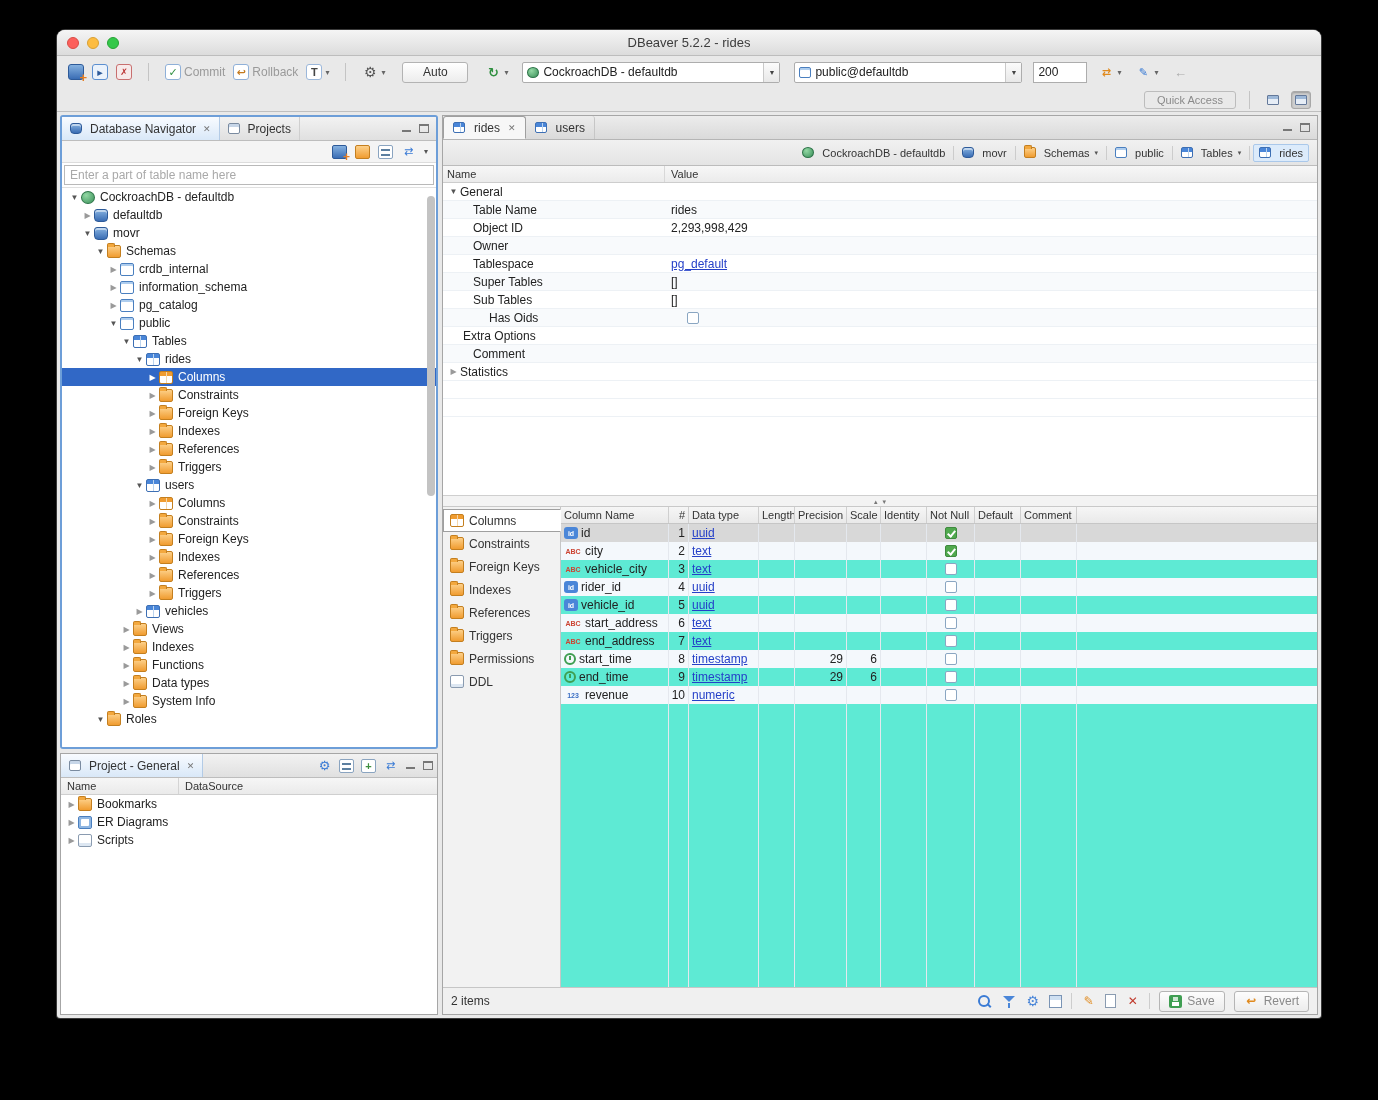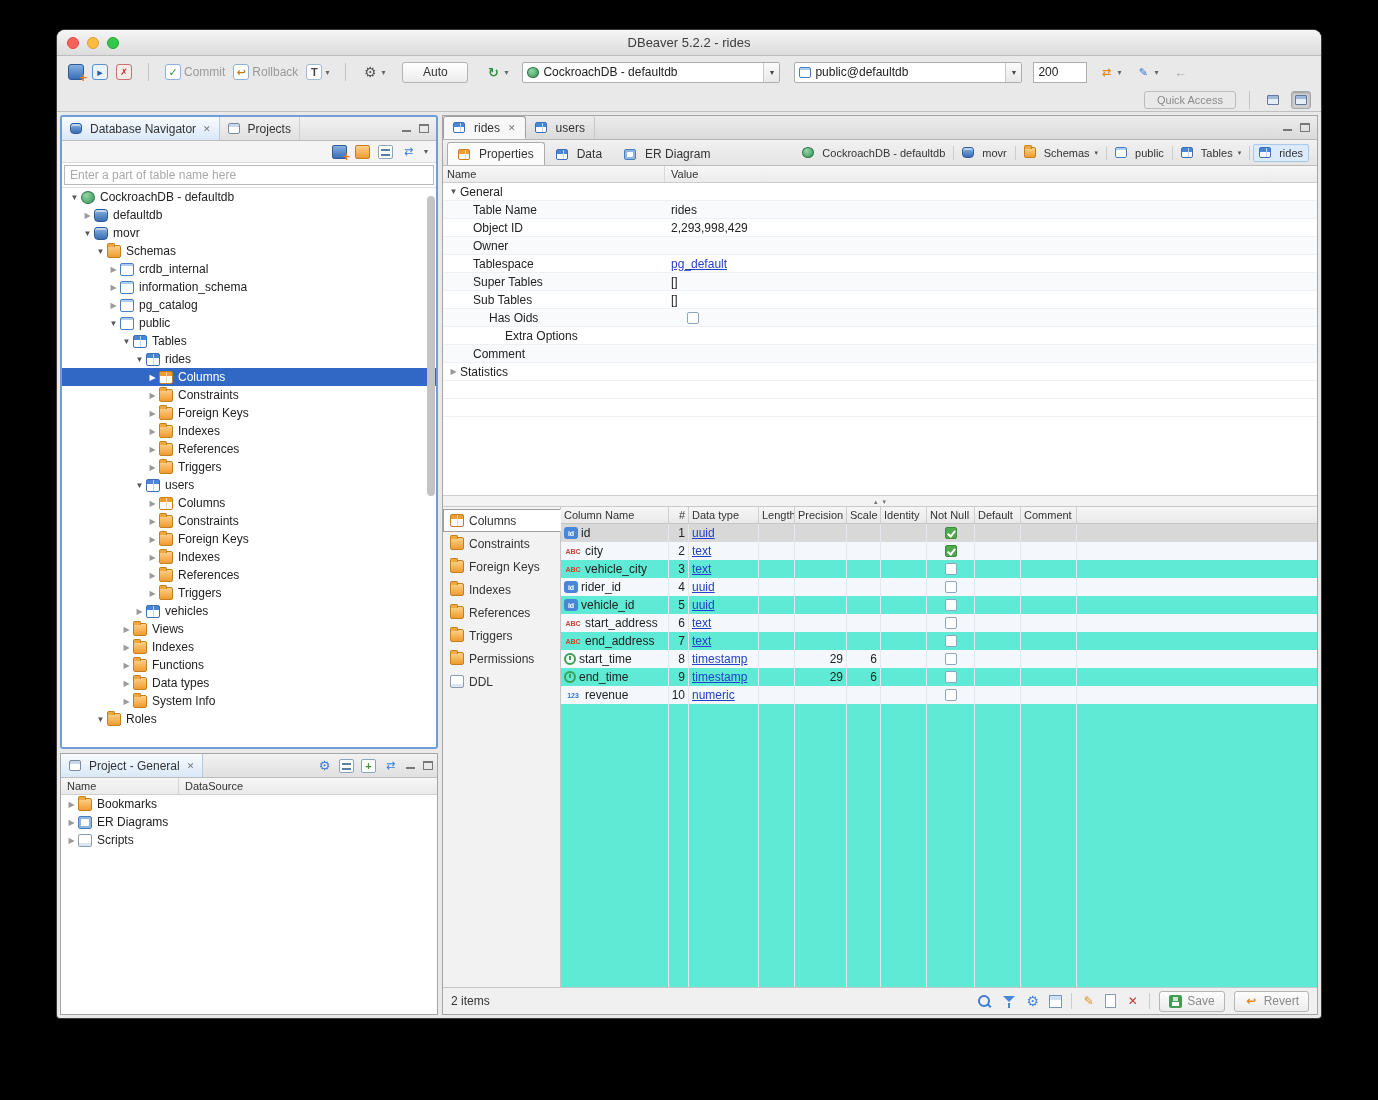--- a/index.html
+++ b/index.html
@@ -585,34 +585,20 @@
                 <span>users</span>
               </div>
             </div>
           <div class="winbtns">
             <span class="wmin"></span>
             <span class="wmax"></span>
           </div>
         </div>
 
         <div class="subbar">
-          <div class="subtabs">
-              <div class="subtab act">
-                <span class="ic sm ic-props"></span>
-                <span>Properties</span>
-              </div>
-              <div class="subtab">
-                <span class="ic sm ic-data"></span>
-                <span>Data</span>
-              </div>
-              <div class="subtab">
-                <span class="ic sm ic-er"></span>
-                <span>ER Diagram</span>
-              </div>
-            </div>
           <div class="breadcrumb">
               <span class="bitem">
                 <span class="ic sm ic-db-conn"></span>
                 <span>CockroachDB - defaultdb</span>
               </span>
               <span class="bsep"></span>
               <span class="bitem">
                 <span class="ic sm ic-db"></span>
                 <span>movr</span>
               </span>
@@ -694,21 +680,21 @@
               </div>
               <div class="prow alt">
                 <div class="pname" style="padding-left: 30px; margin-left: 16px;">
                   <span class="b">Has Oids</span>
                 </div>
                 <div class="pval">
                   <span class="chk"></span>
                 </div>
               </div>
               <div class="prow">
-                <div class="pname" style="padding-left: 28px; margin-left: 34px;">
+                <div class="pname" style="padding-left: 20px;">
                   <span class="">Extra Options</span>
                 </div>
                 <div class="pval"></div>
               </div>
               <div class="prow alt">
                 <div class="pname" style="padding-left: 30px;">
                   <span class="b">Comment</span>
                 </div>
                 <div class="pval"></div>
               </div>

